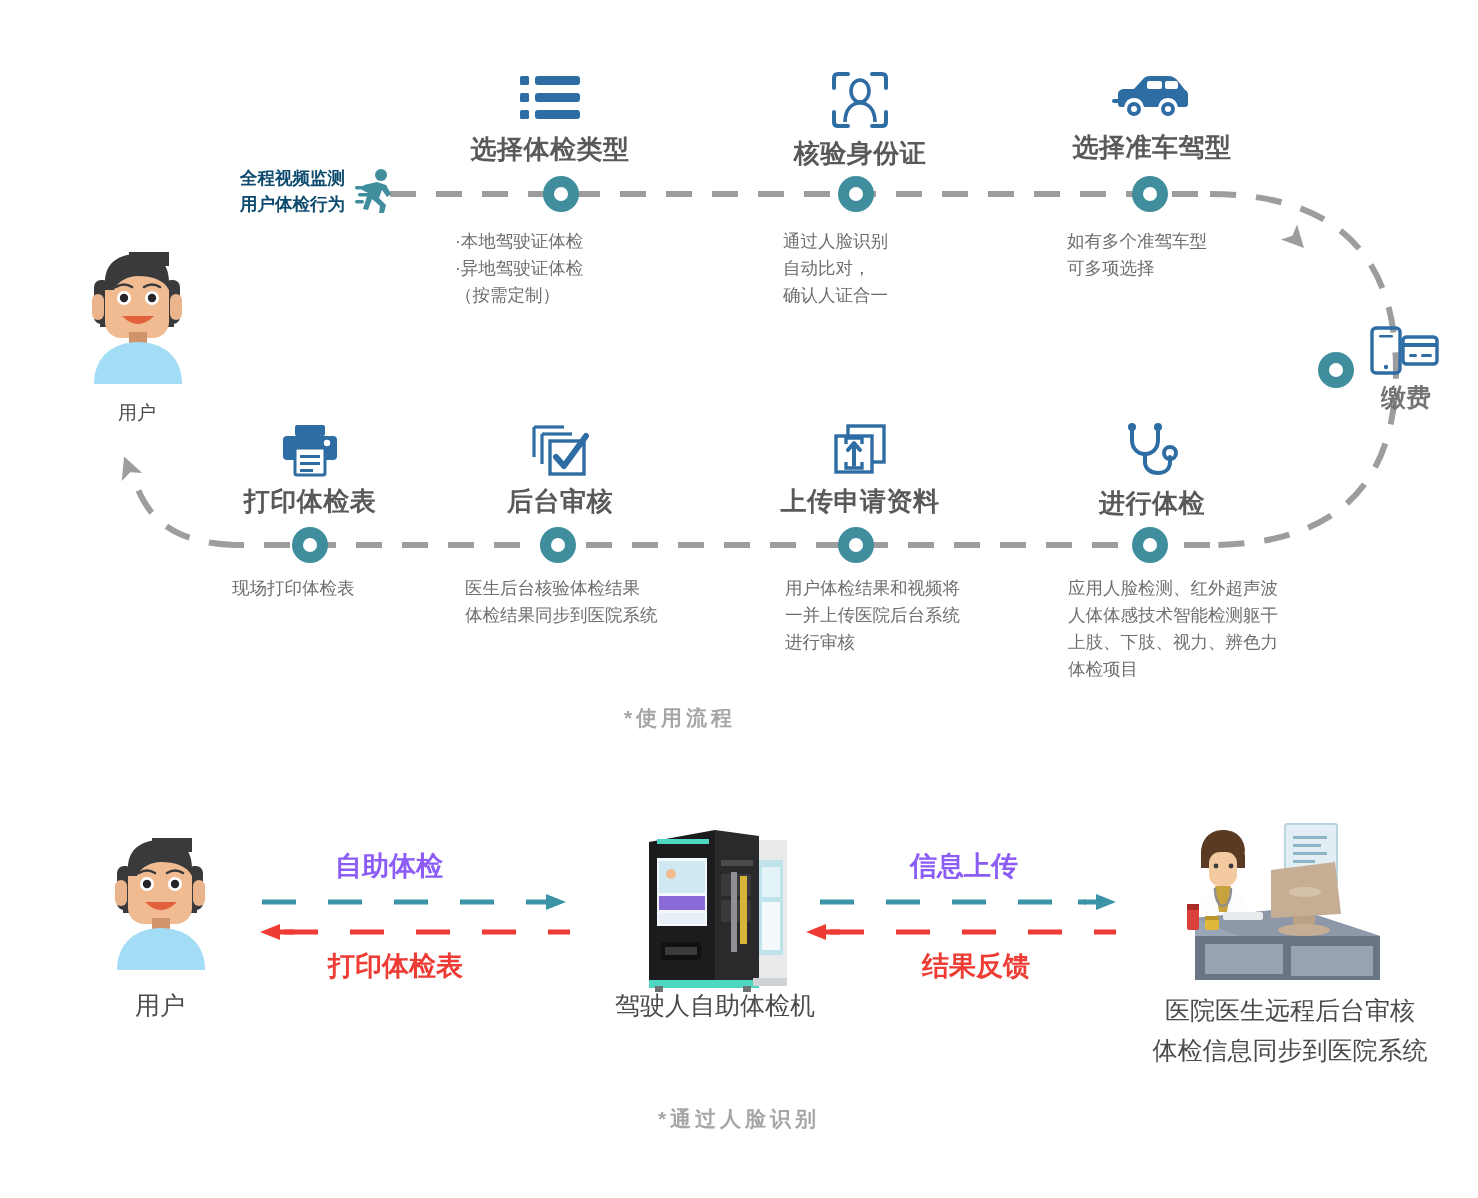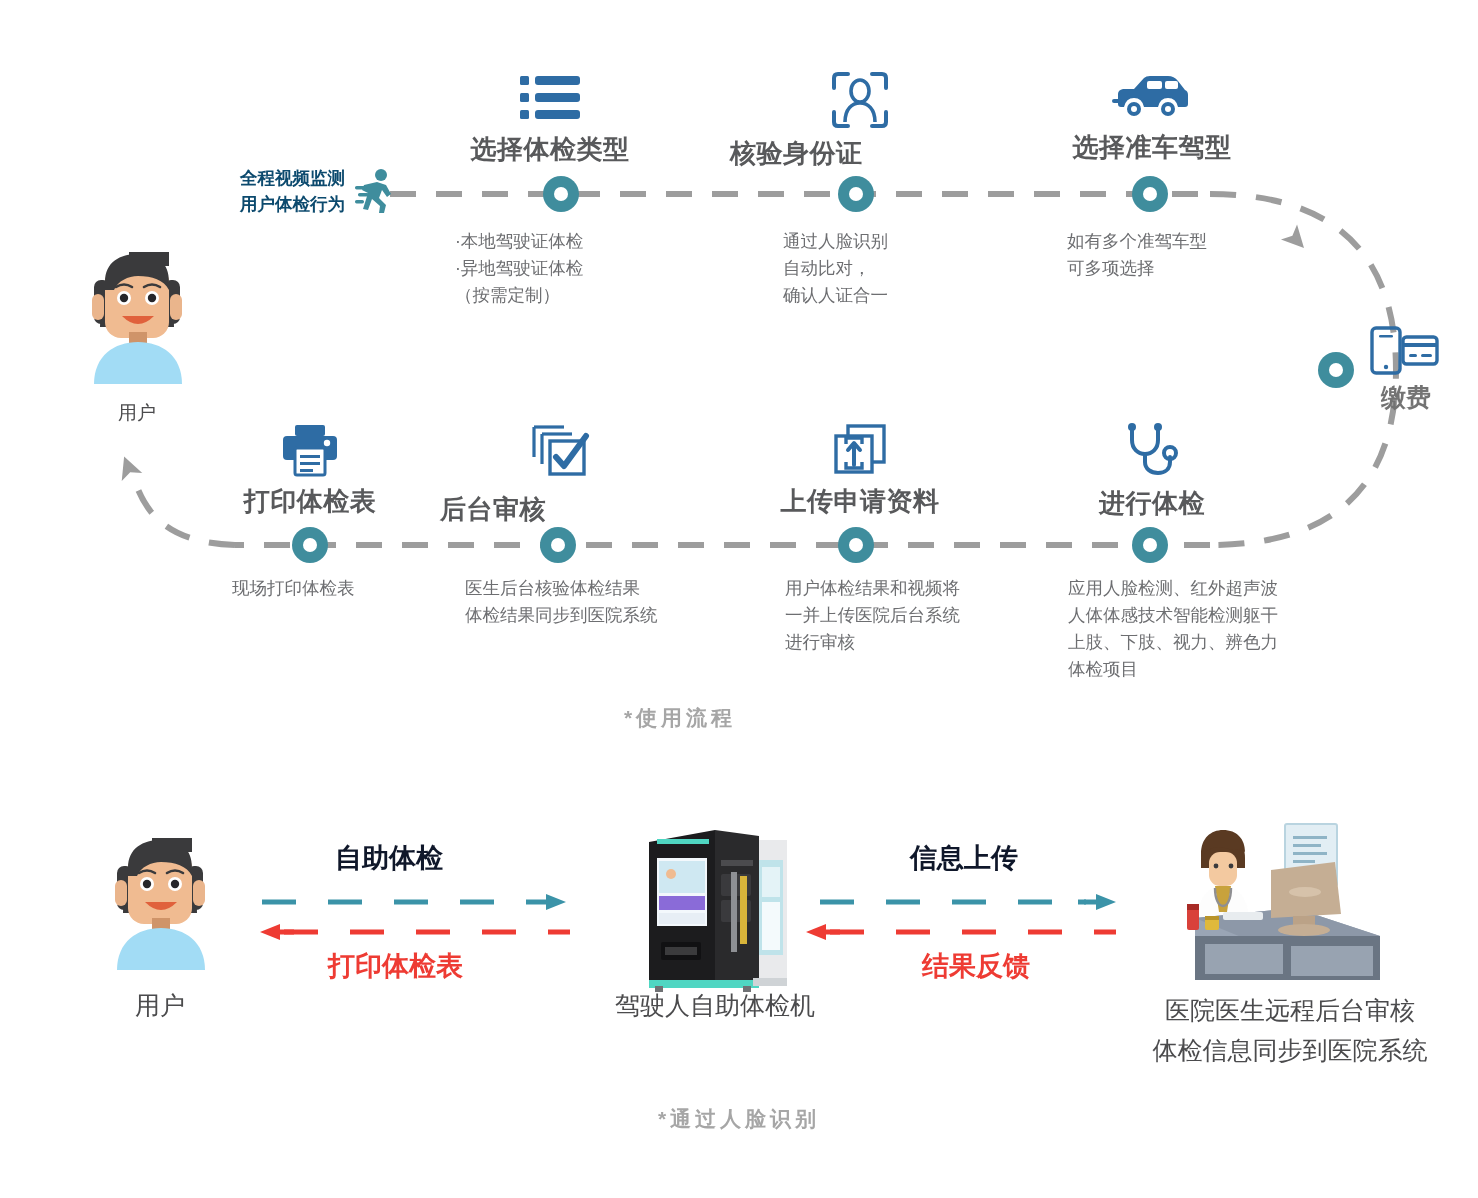--- a/index.html
+++ b/index.html
@@ -33,21 +33,21 @@
   }
 
   
   .node{
     width:36px;height:36px;border-radius:50%;
     background:#3f8d9d;
     display:flex;align-items:center;justify-content:center;
   }
   .node::after{ content:""; width:14px;height:14px;border-radius:50%;background:#fff;}
 
-  .lbl-teal{ color:#0f172a; font-size:27px; font-weight:700; white-space:nowrap;}
+  .lbl-teal{ color:#8b5cf6; font-size:27px; font-weight:700; white-space:nowrap;margin-top:8px;}
   .lbl-red{ color:#ee3b33; font-size:27px; font-weight:700; white-space:nowrap;}
 
   svg{ display:block; overflow:visible; }
 </style>
 </head>
 <body>
 
 <div class="abs" style="left:0;top:0;width:1478px;height:760px;">
 
   <svg class="abs" style="left:0;top:0;" width="1478" height="760">
@@ -126,21 +126,21 @@
     <div style="display:flex;justify-content:center;">
       <svg width="56" height="56" viewBox="0 0 56 56">
         <path d="M2 16 L2 6 Q2 2 6 2 L16 2" stroke="#2e6ca4" stroke-width="4" fill="none" stroke-linecap="round"></path>
         <path d="M40 2 L50 2 Q54 2 54 6 L54 16" stroke="#2e6ca4" stroke-width="4" fill="none" stroke-linecap="round"></path>
         <path d="M2 40 L2 50 Q2 54 6 54 L16 54" stroke="#2e6ca4" stroke-width="4" fill="none" stroke-linecap="round"></path>
         <path d="M40 54 L50 54 Q54 54 54 50 L54 40" stroke="#2e6ca4" stroke-width="4" fill="none" stroke-linecap="round"></path>
         <ellipse cx="28" cy="19" rx="9" ry="11" stroke="#2e6ca4" stroke-width="3.6" fill="none"></ellipse>
         <path d="M13 50 C13 37 20 31 28 31 C36 31 43 37 43 50" stroke="#2e6ca4" stroke-width="3.6" fill="none"></path>
       </svg>
     </div>
-    <div class="step-title" style="text-align:left;margin-top:8px;">核验身份证</div>
+    <div class="step-title" style="text-align:center;margin-top:8px;">核验身份证</div>
   </div>
   <div class="abs node" style="left:838px;top:176px;"></div>
   <div class="abs step-desc" style="left:783px;top:228px;width:250px;">通过人脸识别
 自动比对，
 确认人证合一</div>
 
   <div class="abs" style="left:1022px;top:72px;width:260px;">
     <div style="display:flex;justify-content:center;">
       <svg width="80" height="50" viewBox="0 0 80 50">
         <path d="M6 32 L6 22 Q6 18 11 17 L22 17 L32 6 Q34 4 38 4 L56 4 Q62 4 66 9 L73 18 Q76 19 76 23 L76 32 Q76 35 73 35 L66 35 Q64 26 56 26 Q48 26 46 35 L32 35 Q30 26 22 26 Q14 26 12 35 L9 35 Q6 35 6 32 Z" fill="#2e6ca4"></path>
@@ -194,21 +194,21 @@
     <div style="display:flex;justify-content:center;">
       <svg width="58" height="52" viewBox="0 0 58 52">
         <path d="M3 3 L33 3" stroke="#2e6ca4" stroke-width="3.2" fill="none"></path>
         <path d="M3 3 L3 33" stroke="#2e6ca4" stroke-width="3.2" fill="none"></path>
         <path d="M11 10 L41 10" stroke="#2e6ca4" stroke-width="3.2" fill="none"></path>
         <path d="M11 10 L11 40" stroke="#2e6ca4" stroke-width="3.2" fill="none"></path>
         <rect x="19" y="17" width="34" height="33" stroke="#2e6ca4" stroke-width="3.4" fill="none"></rect>
         <path d="M25 33 L33 42 L55 12" stroke="#2e6ca4" stroke-width="6" fill="none" stroke-linecap="round" stroke-linejoin="round"></path>
       </svg>
     </div>
-    <div class="step-title" style="text-align:left;margin-top:16px;">后台审核</div>
+    <div class="step-title" style="text-align:center;margin-top:8px;">后台审核</div>
   </div>
   <div class="abs node" style="left:540px;top:527px;"></div>
   <div class="abs step-desc" style="left:465px;top:575px;width:330px;">医生后台核验体检结果
 体检结果同步到医院系统</div>
 
   <div class="abs" style="left:740px;top:424px;width:240px;">
     <div style="display:flex;justify-content:center;">
       <svg width="52" height="52" viewBox="0 0 52 52">
         <rect x="14" y="2" width="36" height="36" stroke="#2e6ca4" stroke-width="3.4" fill="none"></rect>
         <rect x="2" y="12" width="36" height="36" stroke="#2e6ca4" stroke-width="3.4" fill="#ffffff"></rect>

